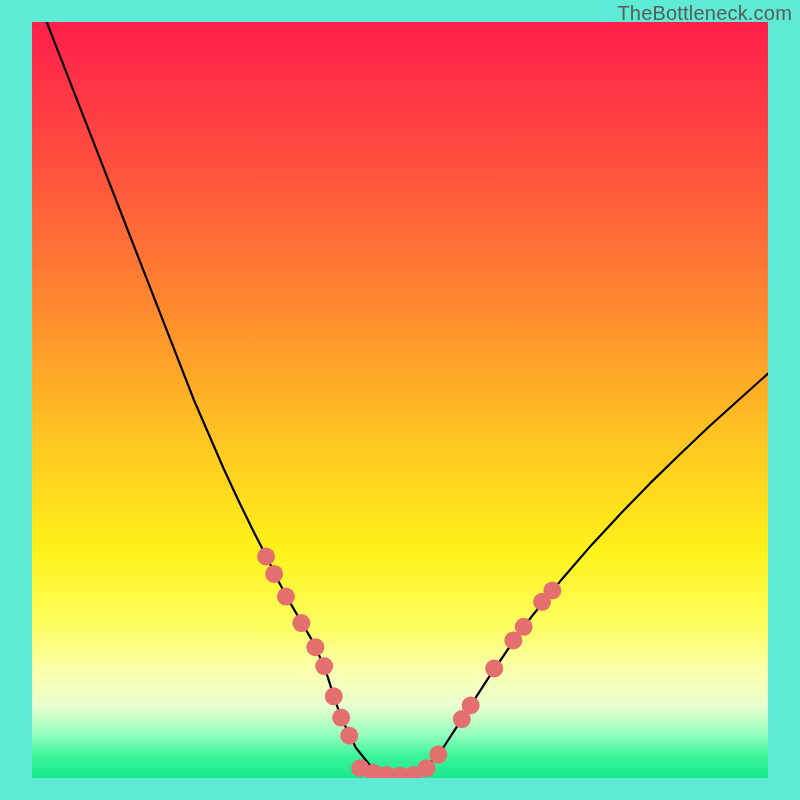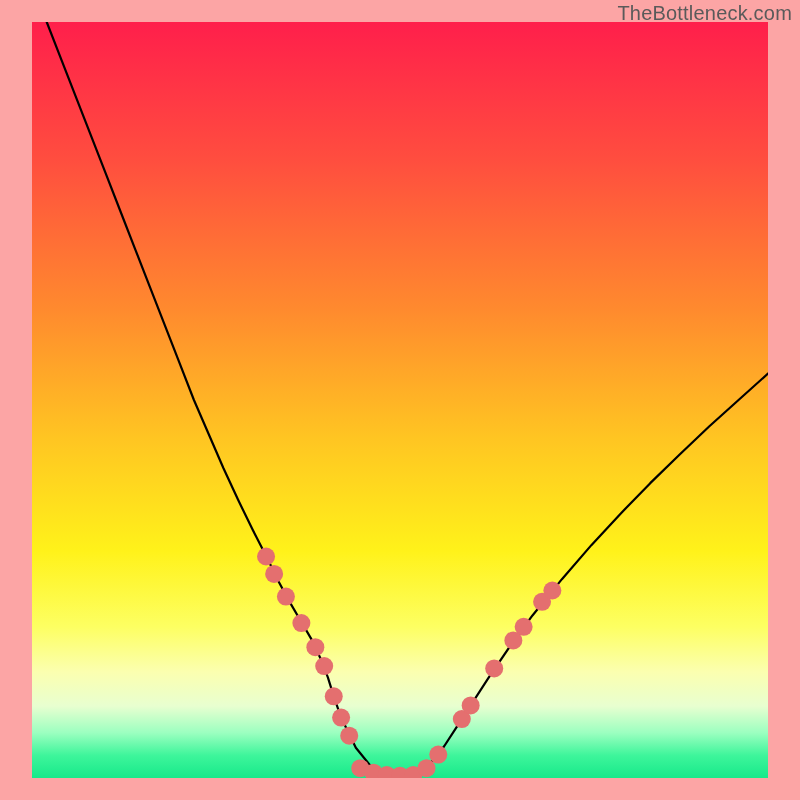--- a/index.html
+++ b/index.html
@@ -8,21 +8,21 @@
     width: 800px;
     height: 800px;
     overflow: hidden;
     background: #000;
     font-family: Arial, Helvetica, sans-serif;
   }
   .frame {
     position: absolute;
     left: 0; top: 0;
     width: 800px; height: 800px;
-    background: #fca5a5;
+    background: #5eead4;
   }
   .plot {
     position: absolute;
     
     left: 32px;
     top: 22px;
     width: 736px;
     height: 756px;
   }
   .watermark {

